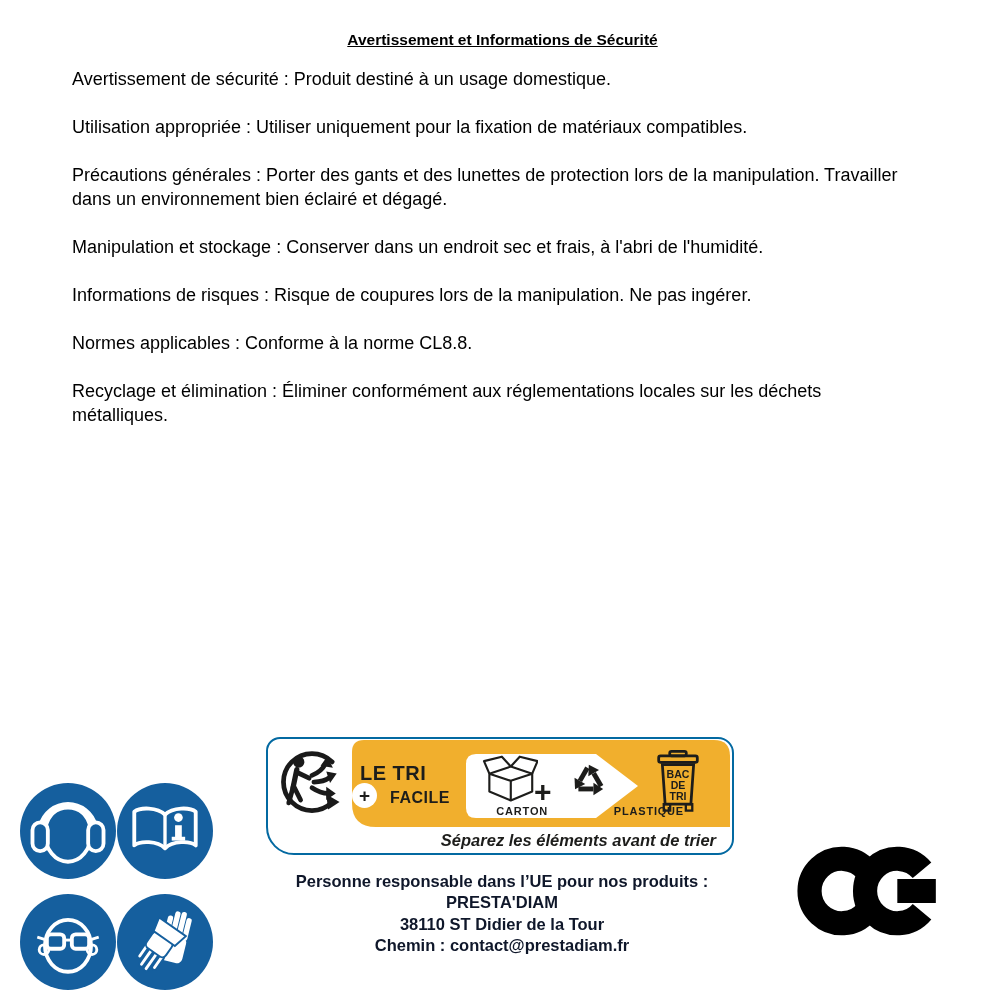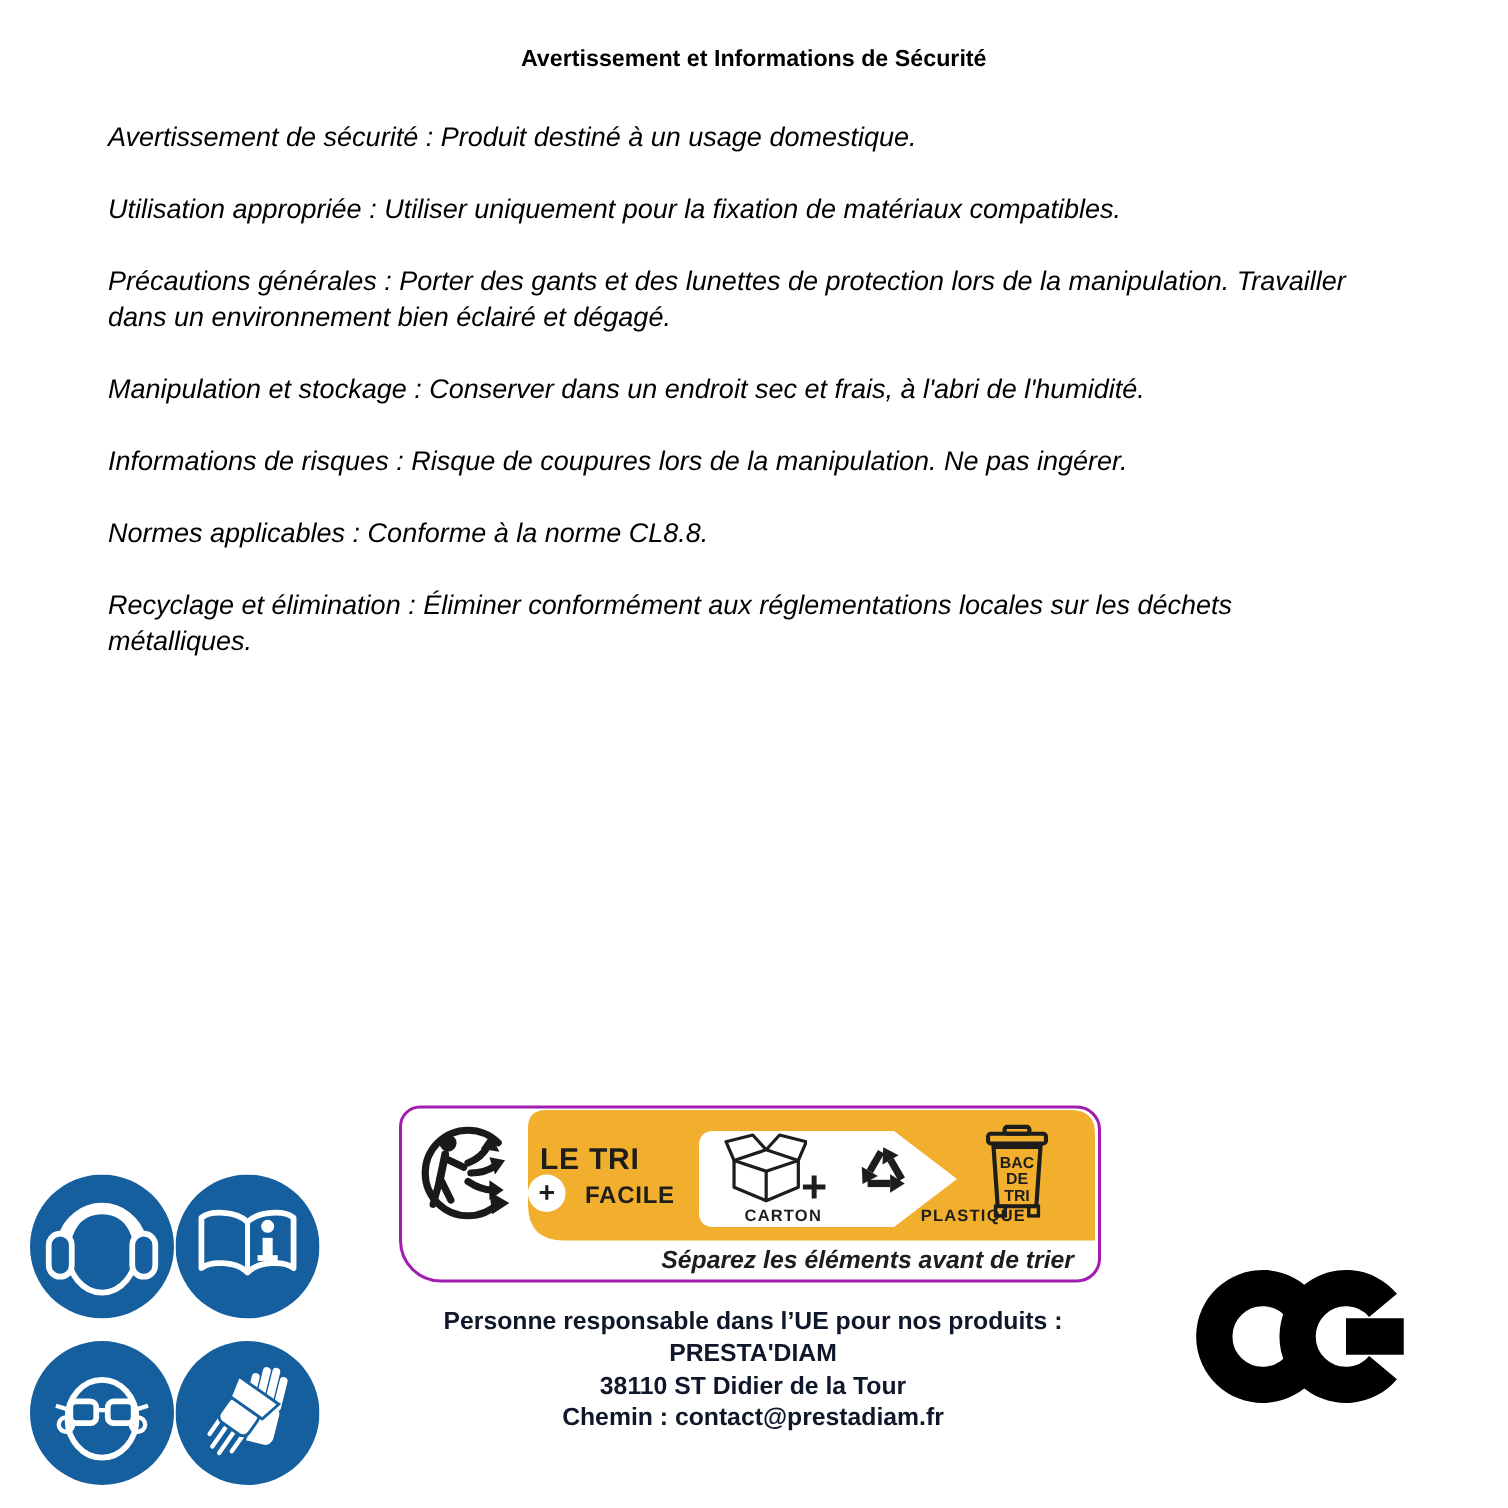--- a/index.html
+++ b/index.html
@@ -11,45 +11,45 @@
     color:#000;
     position:relative;
     overflow:hidden;
   }
   .doc-title {
     padding-top:30px;
     text-align:center;
     font-size:15.5px;
     font-weight:bold;
     line-height:19px;
+    text-decoration:underline;
   }
   .paragraphs {
-    margin:30px 88px 0 72px;
+    margin:18px 88px 0 72px;
     font-size:18px;
     line-height:24px;
-    font-style:italic;
   }
   .paragraphs p { margin:0 0 24px 0; }
 
   .mandatory-icon { position:absolute; width:96px; height:96px; }
   .icon-ear     { left:20px;  top:783px; }
   .icon-manual  { left:117px; top:783px; }
   .icon-goggles { left:20px;  top:894px; }
   .icon-gloves  { left:117px; top:894px; }
 
   .fr-label {
     position:absolute; left:268px; top:716px;
     font-size:20px; font-weight:bold; color:#1d1d1b;margin-top:28px;
   }
 
   .tri-banner {
     position:absolute; left:266px; top:737px;
     width:468px; height:118px;
     background:#fff;
-    border:2px solid #a21caf;
+    border:2px solid #0369a1;
     border-radius:14px 16px 16px 28px;
   }
   .tri-banner .bg { position:absolute; left:0; top:0; }
   .banner-item { position:absolute; color:#1d1d1b; }
   .le-tri  { left:92px;  top:23px; font-size:20px; font-weight:bold; letter-spacing:0.5px; }
   .facile  { left:122px; top:50px; font-size:16px; font-weight:bold; letter-spacing:0.5px; }
   .plus-badge {
     left:84px; top:44px; width:25px; height:25px;
     background:#fff; border-radius:50%;
     text-align:center; line-height:25px;

